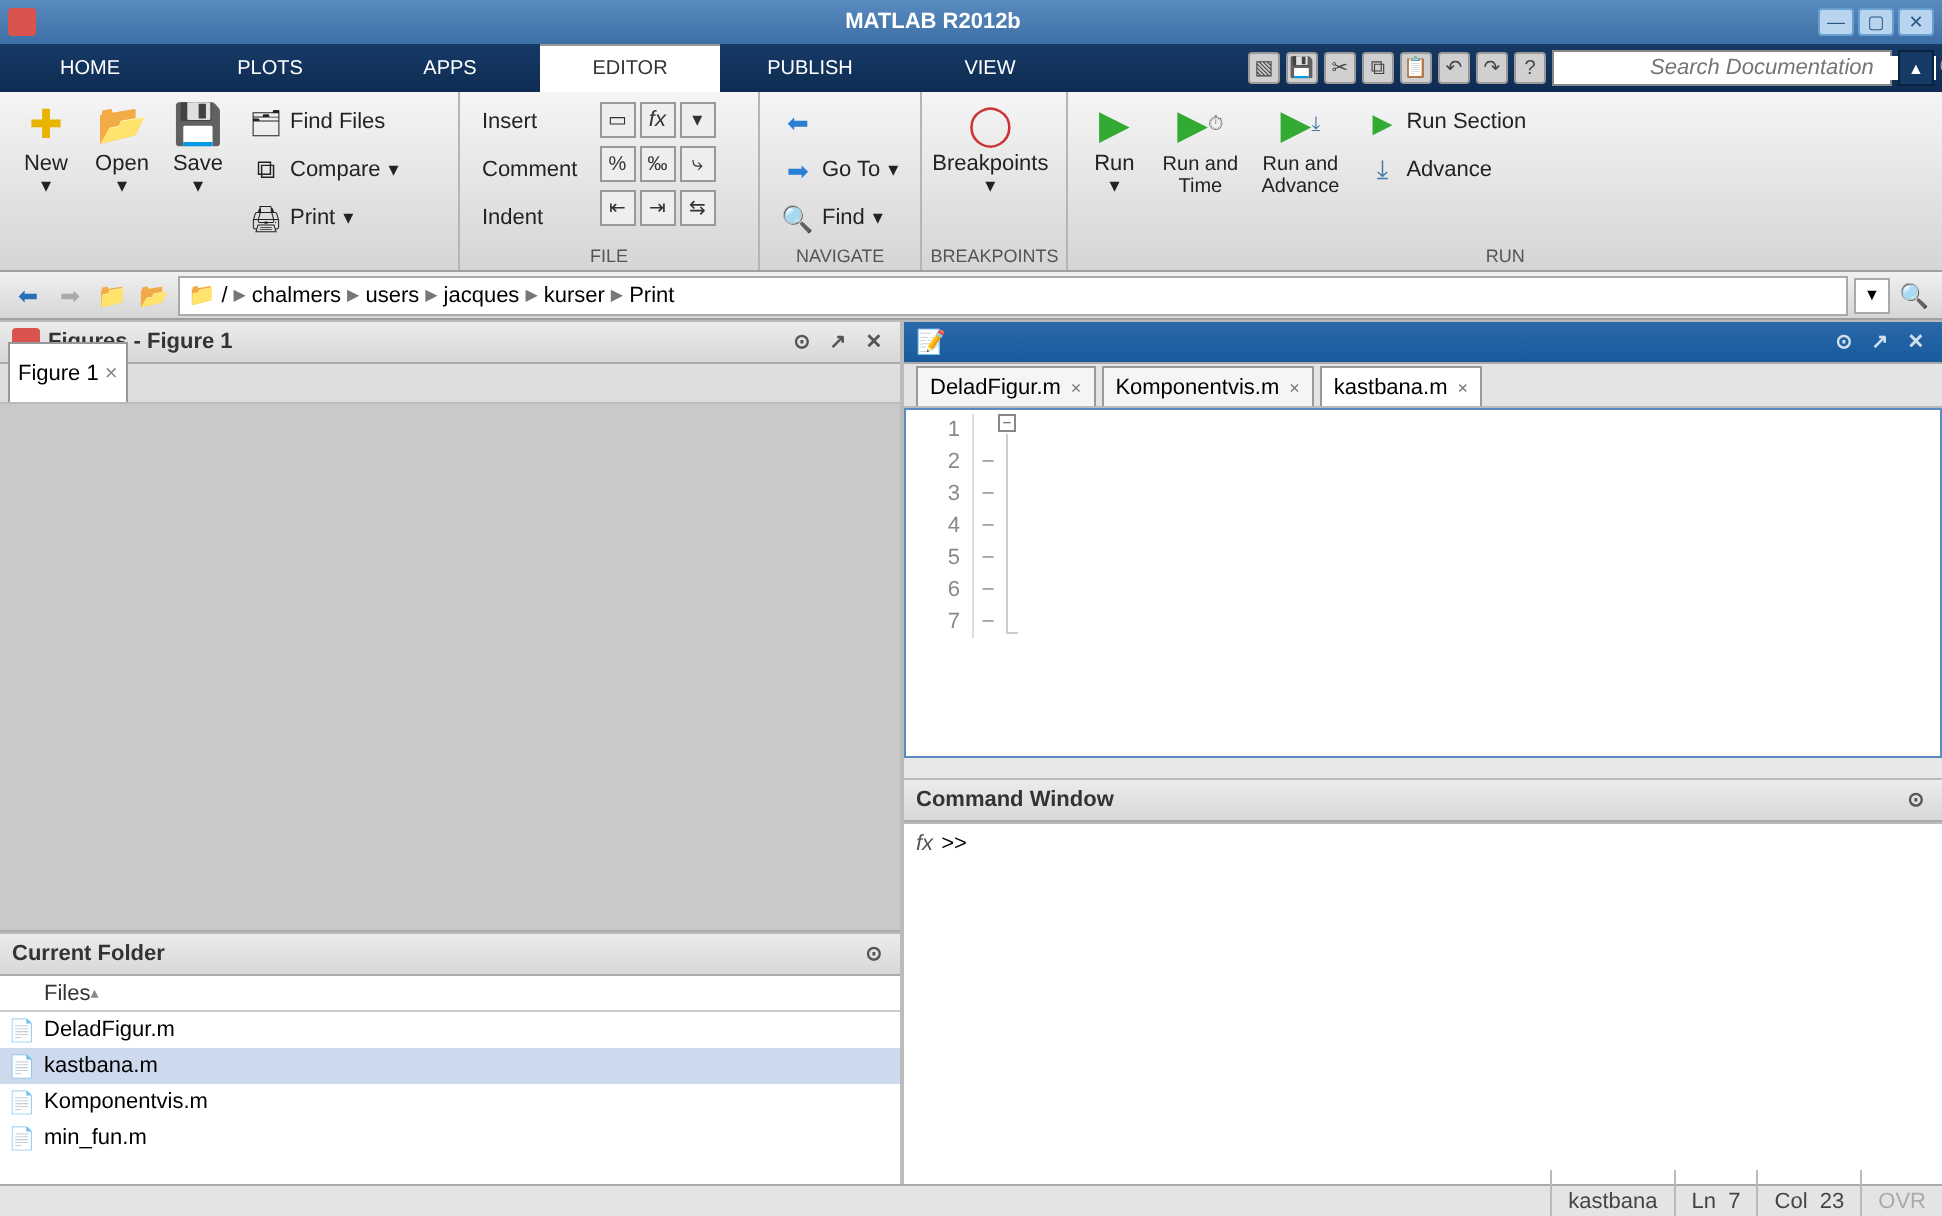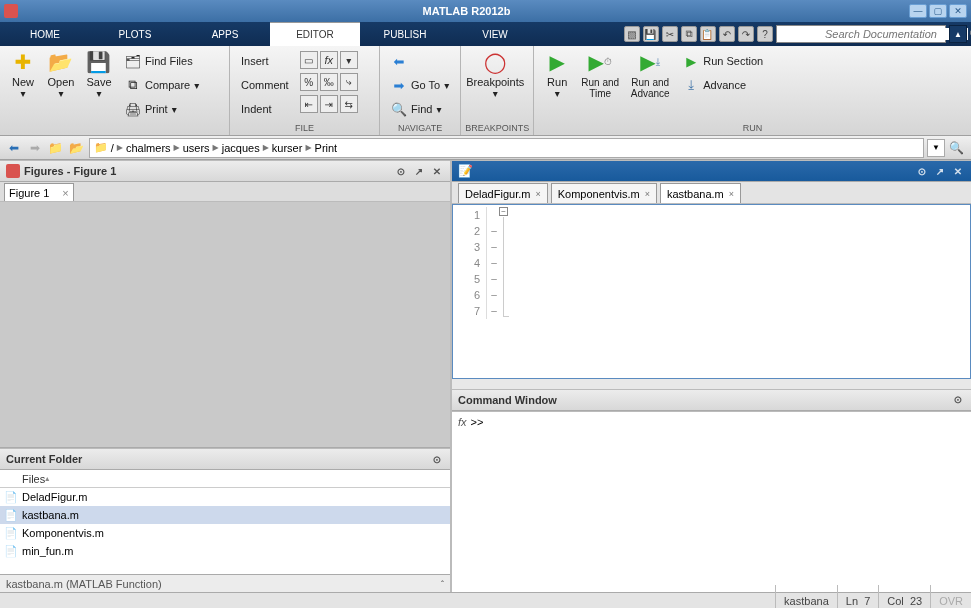--- a/index.html
+++ b/index.html
@@ -51,21 +51,21 @@
 .leftcol { width:452px; display:flex; flex-direction:column; border-right:2px solid #bbb;}
 .rightcol { flex:1; display:flex; flex-direction:column; }
 
 .panelhead { height:22px; background:linear-gradient(#ececec,#d8d8d8); border-top:1px solid #bbb; border-bottom:1px solid #aaa; display:flex; align-items:center; padding:0 6px; font-weight:bold; color:#333; gap:4px; }
 .panelhead.dark { background:linear-gradient(#2a69aa,#185a9c); color:#fff; }
 .panelhead .spacer{flex:1;}
 .panelhead .pbtn { width:14px; height:14px; display:flex; align-items:center; justify-content:center; cursor:pointer; color:inherit; font-size:10px; opacity:.8;}
 .panelhead .plogo { width:14px; height:14px; background:#d9534f; border-radius:2px; }
 
 .figtabs { height:20px; background:#ddd; border-bottom:1px solid #bbb; display:flex; align-items:flex-end; padding-left:4px;}
-.figtab { height:18px; border:1px solid #999; border-bottom:0; background:#fff; padding:1px 4px; font-size:10px; display:flex; align-items:center; gap:13px; cursor:pointer;}
+.figtab { height:30px; border:1px solid #999; border-bottom:0; background:#fff; padding:1px 4px; font-size:10px; display:flex; align-items:center; gap:3px; cursor:pointer;}
 .figbody{ flex:1; background:#c9c9c9; border-bottom:1px solid #aaa;}
 
 
 .cfhead { height:18px; background:#fff; border-bottom:1px solid #ccc; display:flex; align-items:center; padding-left:22px; font-size:10px; color:#333;}
 .cfbody { flex:1; overflow:auto; background:#fff; }
 .cfrow { height:18px; display:flex; align-items:center; padding-left:4px; gap:4px; border-bottom:0; cursor:pointer;}
 .cfrow.sel { background:#cdd9ec; }
 .cfrow .ficon{ width:14px; height:14px; display:flex; align-items:center; justify-content:center; font-size:11px;}
 .cfstatus { height:18px; border-top:1px solid #aaa; background:#ececec; color:#555; font-size:10px; display:flex; align-items:center; padding:0 6px;}
 .cfstatus .caret{ margin-left:auto; font-size:9px; cursor:pointer;}
@@ -319,24 +319,20 @@
               <span class="ficon">📄</span>
               <span>Komponentvis.m</span>
             </div>
             <div class="cfrow">
               <span class="ficon">📄</span>
               <span>min_fun.m</span>
             </div>
           </div>
      </div>
     </div>
-    <div class="cfstatus">
-      <span>kastbana.m (MATLAB Function)</span>
-      <span class="caret">ˆ</span>
-    </div>
   </div>
 
   <div class="rightcol">
     <div class="panelhead dark">
       <span style="font-size:12px">📝</span>
       <div class="spacer"></div>
       <div class="pbtn">⊙</div>
       <div class="pbtn">↗</div>
       <div class="pbtn">✕</div>
     </div>

